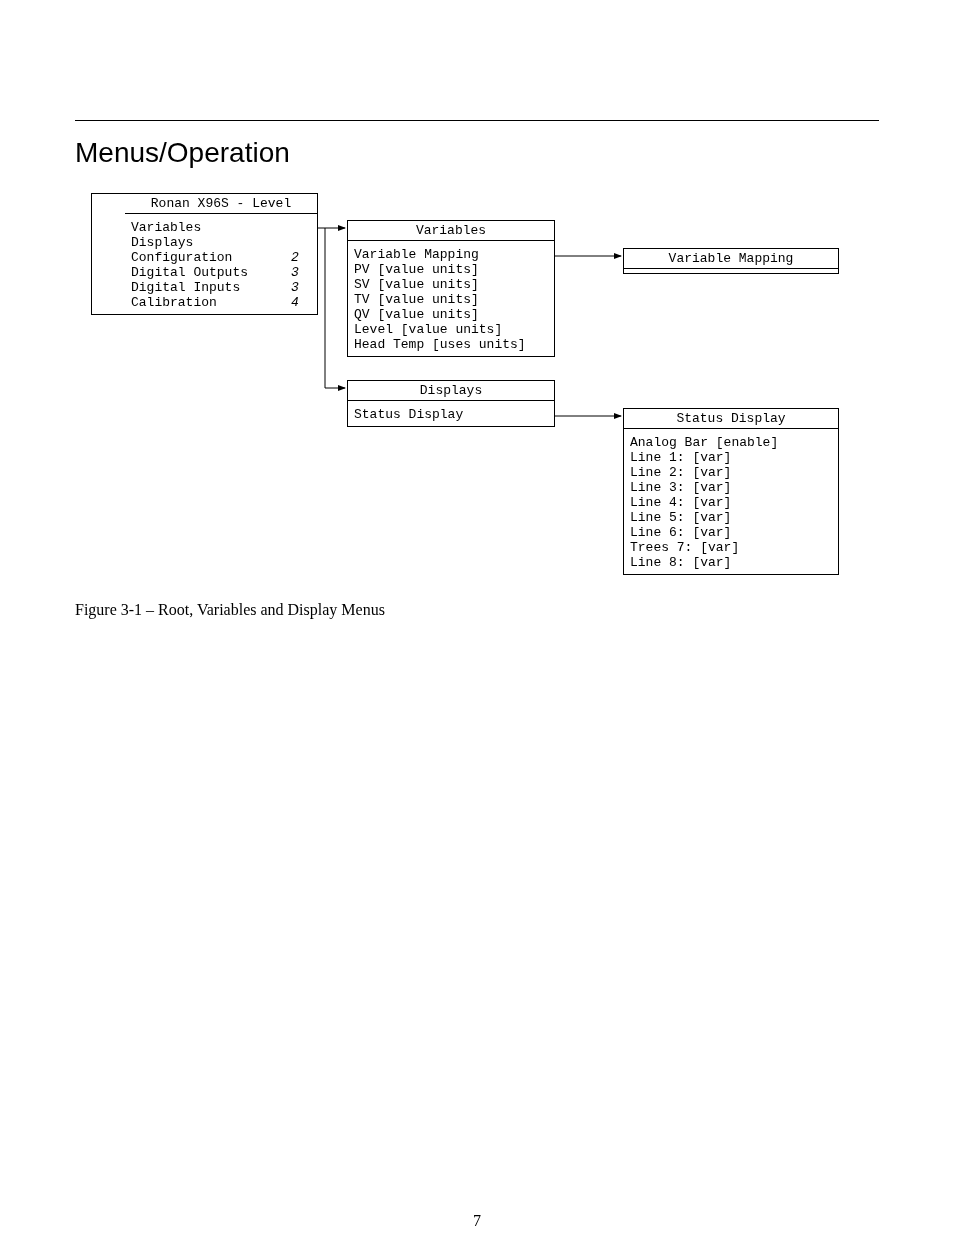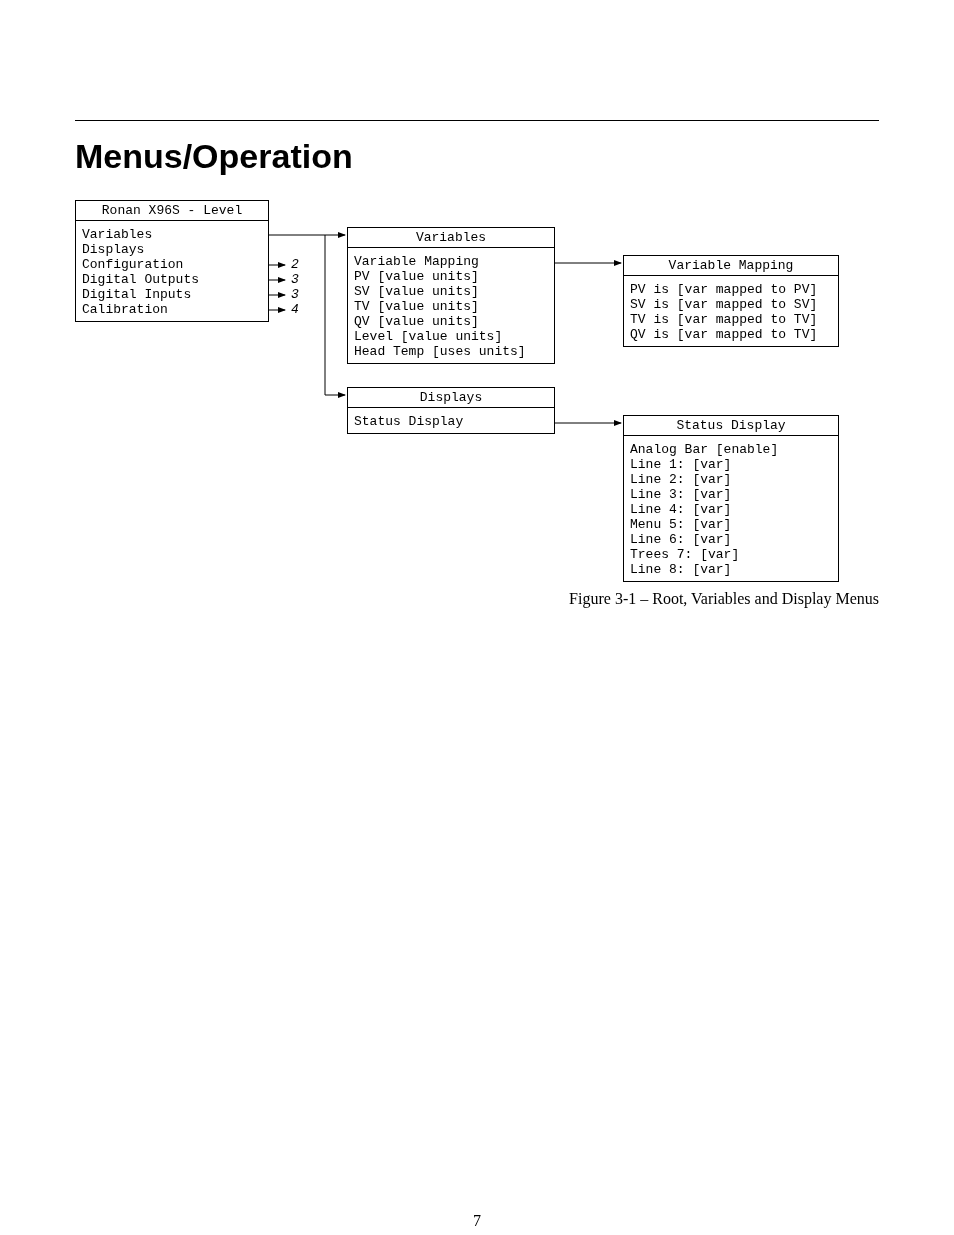--- a/index.html
+++ b/index.html
@@ -14,22 +14,22 @@
     padding: 120px 75px 60px 75px;
     position: relative;
     min-height: 1100px;
   }
   .top-rule {
     border-top: 1.5px solid #000;
     margin-bottom: 12px;
   }
   h1.chapter {
     font-family: Arial, Helvetica, sans-serif;
-    font-weight: bold;
-    font-size: 34px;
+    font-weight: normal;
+    font-size: 28px;
     margin: 16px 0 24px 0;
   }
   h2.section {
     font-family: Arial, Helvetica, sans-serif;
     font-weight: bold;
     font-size: 23px;
     margin: 0 0 10px 0;
   }
   p.intro {
     font-size: 16px;
@@ -55,21 +55,22 @@
   .menu-body {
     padding: 2px 6px 4px 6px;
   }
   .menu-box.with-sep .menu-title {
     border-bottom: 1px solid #000;
     margin-bottom: 4px;
   }
   .caption {
     font-family: "Times New Roman", Times, serif;
     font-size: 16px;
-    text-align: right;
+    text-align: left;
+    margin-top: 18px;
   }
   .page-number {
     position: absolute;
     bottom: 50px;
     left: 0;
     width: 100%;
     text-align: center;
     font-size: 16px;
   }
   svg.connectors {
@@ -107,21 +108,21 @@
       <line x1="192" y1="65" x2="210" y2="65" stroke="#000" stroke-width="1" marker-end="url(#arrowhead)"></line>
       <line x1="192" y1="80" x2="210" y2="80" stroke="#000" stroke-width="1" marker-end="url(#arrowhead)"></line>
       <line x1="192" y1="95" x2="210" y2="95" stroke="#000" stroke-width="1" marker-end="url(#arrowhead)"></line>
       <line x1="192" y1="110" x2="210" y2="110" stroke="#000" stroke-width="1" marker-end="url(#arrowhead)"></line>
 
       <line x1="478" y1="63" x2="546" y2="63" stroke="#000" stroke-width="1" marker-end="url(#arrowhead)"></line>
 
       <line x1="478" y1="223" x2="546" y2="223" stroke="#000" stroke-width="1" marker-end="url(#arrowhead)"></line>
     </svg>
 
-    <div class="menu-box with-sep" style="left:0px; top:0px; width:192px;">
+    <div class="menu-box with-sep" style="left:16px; top:0px; width:192px;padding-left:33px;">
       <div class="menu-title">Ronan X96S - Level</div>
       <div class="menu-body">
         <div>Variables</div>
         <div>Displays</div>
         <div>Configuration</div>
         <div>Digital Outputs</div>
         <div>Digital Inputs</div>
         <div>Calibration</div>
       </div>
     </div>
@@ -139,44 +140,38 @@
         <div>SV [value units]</div>
         <div>TV [value units]</div>
         <div>QV [value units]</div>
         <div>Level [value units]</div>
         <div>Head Temp [uses units]</div>
       </div>
     </div>
 
     <div class="menu-box with-sep" style="left:548px; top:55px; width:214px;">
       <div class="menu-title">Variable Mapping</div>
-      <div class="menu-body">
-        <div>PV is [var mapped to PV]</div>
-        <div>SV is [var mapped to SV]</div>
-        <div>TV is [var mapped to TV]</div>
-        <div>QV is [var mapped to TV]</div>
-      </div>
     </div>
 
     <div class="menu-box with-sep" style="left:272px; top:187px; width:206px;">
       <div class="menu-title">Displays</div>
       <div class="menu-body">
         <div>Status Display</div>
       </div>
     </div>
 
     <div class="menu-box with-sep" style="left:548px; top:215px; width:214px;">
       <div class="menu-title">Status Display</div>
       <div class="menu-body">
         <div>Analog Bar [enable]</div>
         <div>Line 1: [var]</div>
         <div>Line 2: [var]</div>
         <div>Line 3: [var]</div>
         <div>Line 4: [var]</div>
-        <div>Menu 5: [var]</div>
+        <div>Line 5: [var]</div>
         <div>Line 6: [var]</div>
         <div>Trees 7: [var]</div>
         <div>Line 8: [var]</div>
       </div>
     </div>
   </div>
 
   <div class="caption">Figure 3-1 – Root, Variables and Display Menus</div>
 
   <div class="page-number">7</div>

